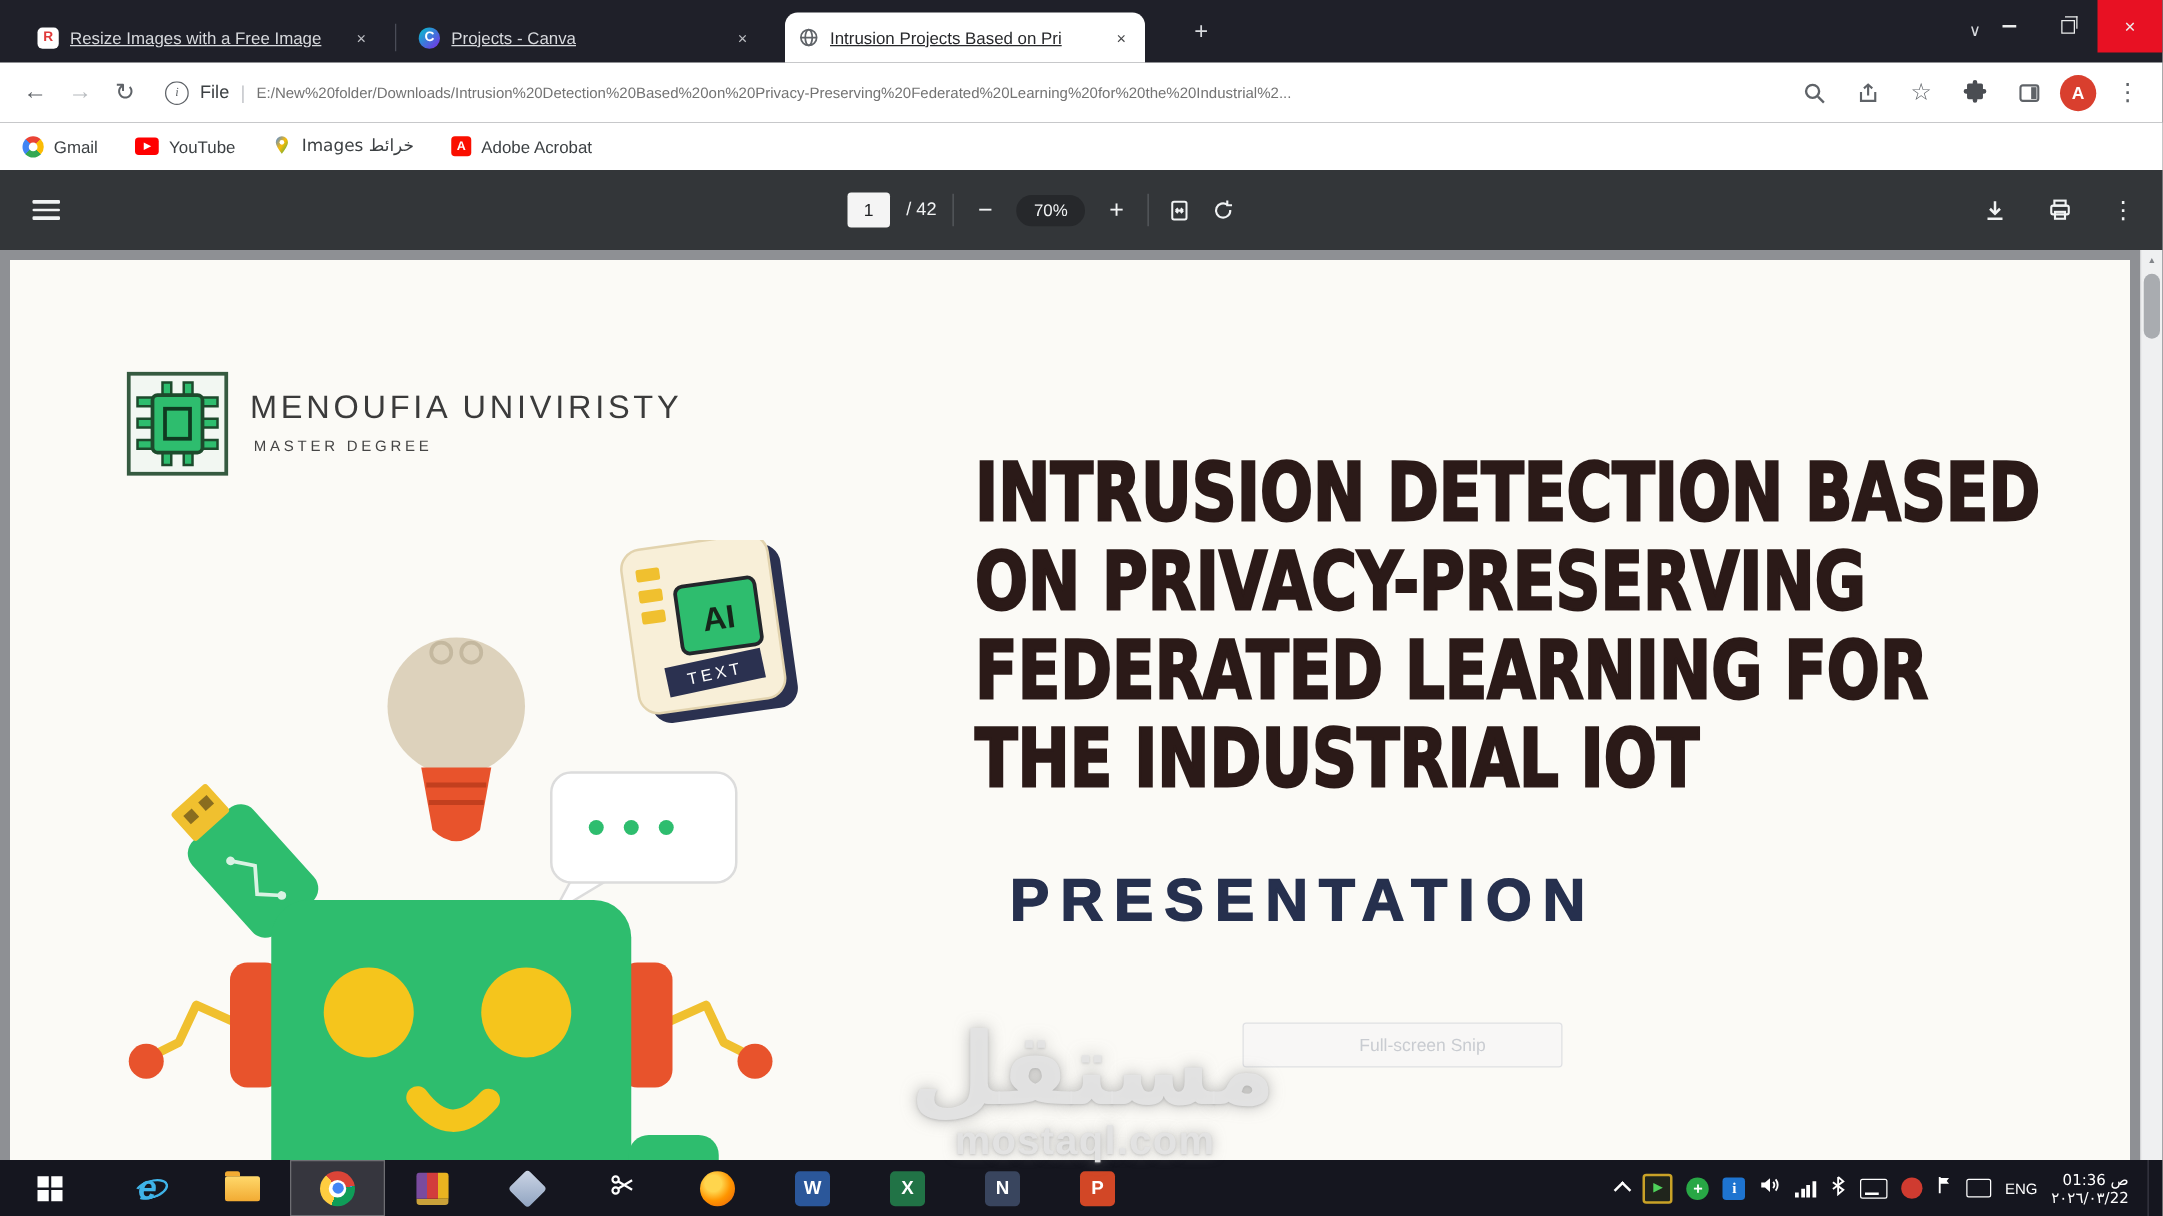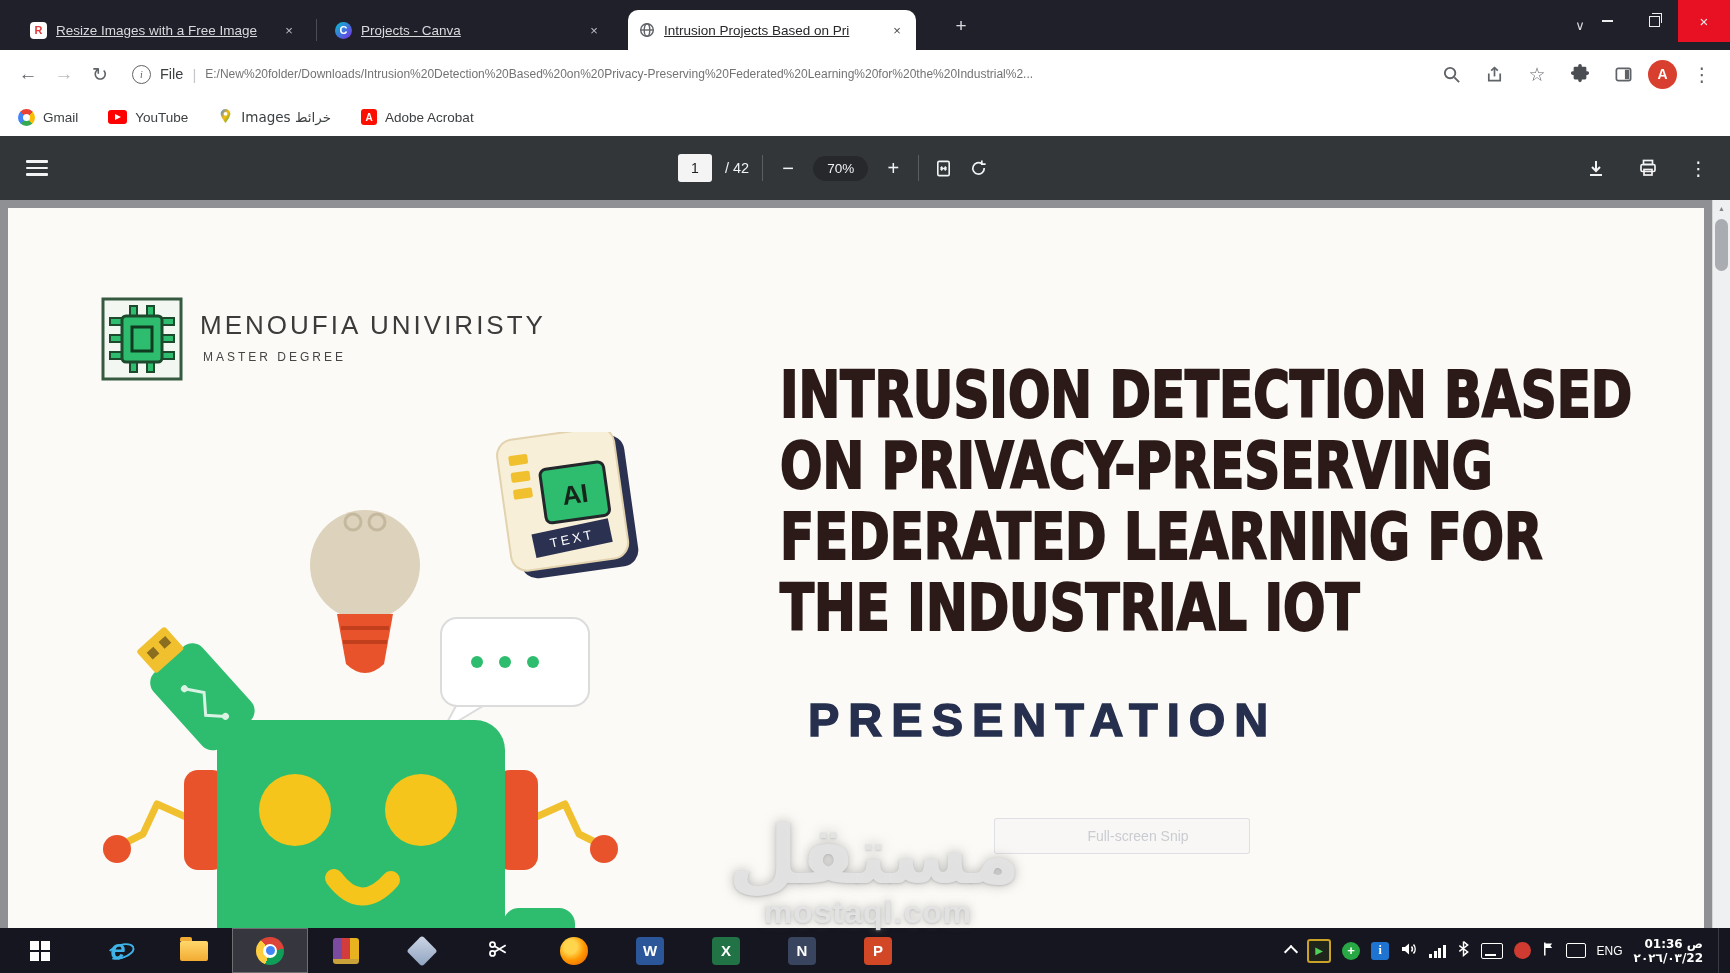--- a/index.html
+++ b/index.html
@@ -153,21 +153,21 @@
             font-weight:bold;display:flex;align-items:center;justify-content:center;}
   .infosq{width:18px;height:18px;border-radius:3px;background:#1e74d0;color:#fff;font-size:12px;
           font-weight:bold;font-family:"Liberation Serif",serif;display:flex;align-items:center;justify-content:center;}
   .bars{display:flex;align-items:flex-end;gap:1.5px;height:14px;}
   .bars span{width:3px;background:#fff;}
   .kbd{width:20px;height:14px;border:1.6px solid #fff;border-radius:2px;position:relative;}
   .kbd::after{content:"";position:absolute;left:3px;bottom:2px;width:11px;height:2px;background:#fff;}
   .redapp{width:17px;height:17px;border-radius:50%;background:#cf3b30;}
   .tablet{width:18px;height:13px;border:1.6px solid #fff;border-radius:2px;}
   .lang{color:#fff;font-size:12px;}
-  .clock{color:#fff;font-size:12px;line-height:14px;text-align:right;font-weight:bold;}
+  .clock{color:#fff;font-size:12px;line-height:14px;text-align:right;}
   .deskstrip{width:5px;height:45px;border-left:1px solid #3a3a46;margin-left:4px;}
 </style>
 </head>
 <body>
 
 <div class="tabstrip">
   <div class="tab inactive" style="left:20px;">
     <span class="fav fav-r">R</span>
     <span class="ttl">Resize Images with a Free Image</span>
     <span class="tclose">×</span>

